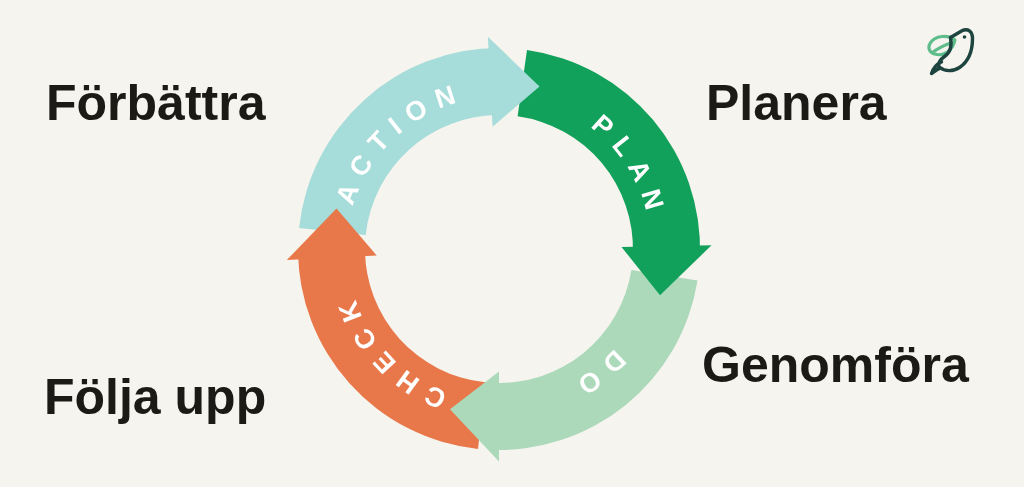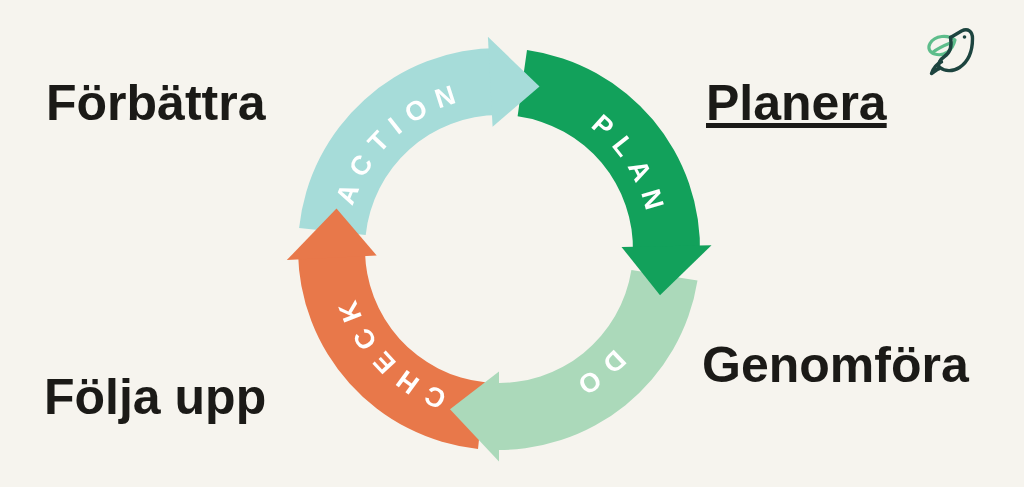--- a/index.html
+++ b/index.html
@@ -8,21 +8,21 @@
   .corner-label{
     position:absolute;
     font-family:"Liberation Sans",sans-serif;
     font-weight:700;
     font-size:50px;
     line-height:1;
     color:var(--label-color,#1b1a17);
     white-space:nowrap;
   }
   .pos-tl{left:46px;top:78px;}
-  .pos-tr{left:706px;top:78px;text-decoration:underline;}
+  .pos-tr{left:706px;top:78px;}
   .pos-bl{left:44px;top:340px;margin-top:32px;}
   .pos-br{left:702px;top:340px;}
   #cycle-svg{position:absolute;left:279px;top:29px;}
   .arc-label{
     font-family:"Liberation Sans",sans-serif;
     font-weight:700;
     font-size:27px;
     letter-spacing:10px;
   }
   .logo{position:absolute;left:924px;top:24px;}

